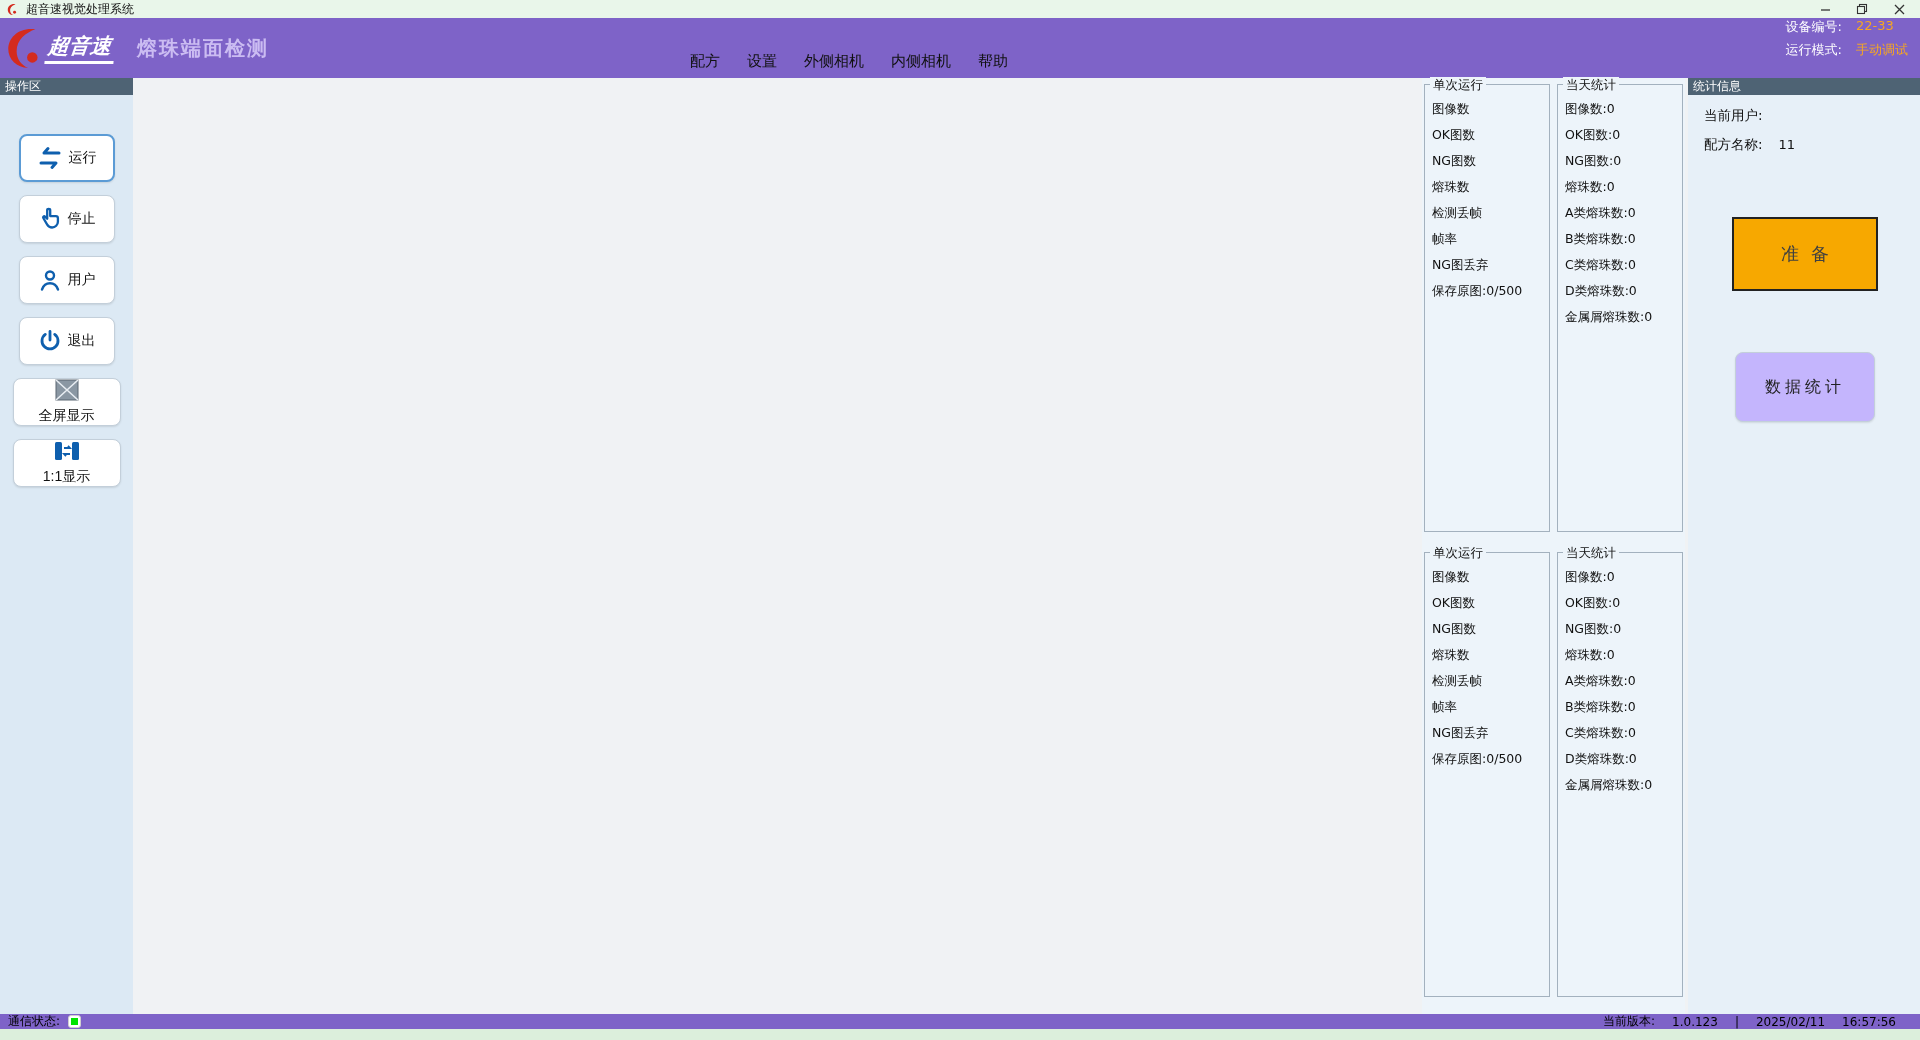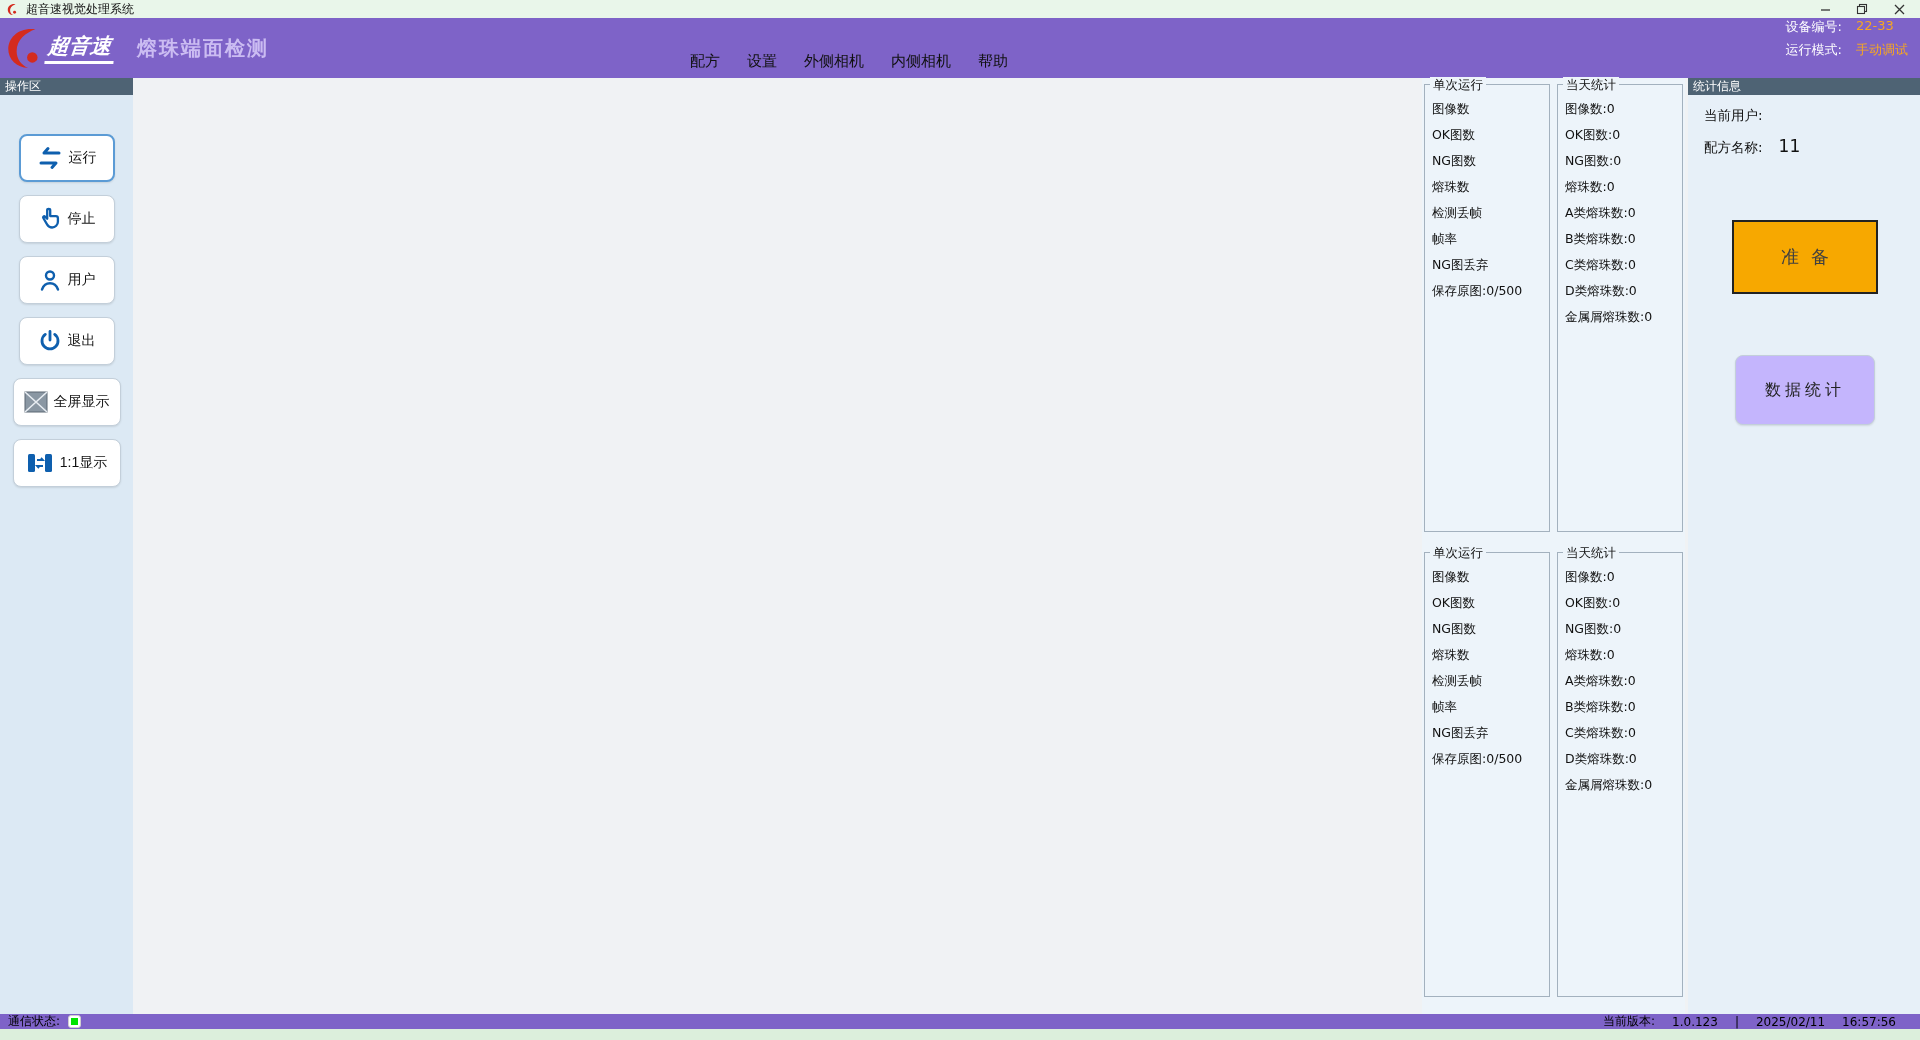--- a/index.html
+++ b/index.html
@@ -34,21 +34,21 @@
 
   
   .sidebar { width:133px; height:100%; background:#DCE9F4; flex:none; }
   .sidebar-header { height:17px; background:#4E6374; color:#fff; font-size:12px; line-height:17px;
                     padding-left:5px; }
   .side-buttons { display:flex; flex-direction:column; align-items:center; gap:13px; margin-top:39px; }
   .side-btn { width:96px; height:48px; background:#fff; border:1px solid #C3CFDA; border-radius:8px;
               display:flex; align-items:center; justify-content:center; gap:6px; font-size:14px;
               color:#111; box-shadow:0 1px 2px rgba(0,0,0,.10); cursor:default; }
   .side-btn.active { border:2px solid #5B9BD5; }
-  .side-btn.wide { width:108px; }
+  .side-btn.wide { width:108px;flex-direction:column; }
   .side-btn svg { flex:none; }
 
   
   .image-area { width:1284px; margin-left:2px; flex:none; display:flex; flex-direction:row; gap:3px; }
   .camera-panel { position:relative; background:#000; overflow:hidden; }
   .camera-panel.top { height:462px; }
   .camera-panel.bottom { height:459px; }
   .band { position:absolute; left:0; right:0;
           background:linear-gradient(180deg,#3E4650 0%,#2F3640 30%,#2A303A 62%,#363D48 100%); }
   .camera-panel.top .band { top:151px; height:157px; }
@@ -65,21 +65,21 @@
               font-size:12.5px; color:#111; }
   .gb-rows { list-style:none; padding:16px 0 0 7px; }
   .gb-rows li { font-size:12.5px; height:21px; margin-bottom:5px; color:#111; white-space:nowrap; }
 
   
   .info-panel { width:232px; margin-left:3px; flex:none; background:#E7F0F8; }
   .info-header { height:17px; background:#4E6374; color:#fff; font-size:12px; line-height:17px;
                  padding-left:5px; }
   .info-body { padding:12px 14px 0 16px; font-size:13.5px; color:#111; }
   .info-line { margin-bottom:11px; }
-  .info-line .val { margin-left:16px; font-size:17px;margin-top:45px; }
+  .info-line .val { margin-left:16px; font-size:13px;margin-top:45px; }
   .ready-btn { display:block; width:146px; height:74px; margin:63px auto 0; background:#F7A800;
                border:2px solid #222; font-size:18px; color:#404040; letter-spacing:12px; padding-left:12px;
                font-family:inherit; cursor:default; }
   .data-btn { display:block; width:140px; height:70px; margin:61px auto 0; background:#c4b5fd;
               border:1px solid #C3CFDA; border-radius:8px; font-size:16px; color:#222;
               letter-spacing:4px; box-shadow:0 1px 2px rgba(0,0,0,.10); font-family:inherit; cursor:default; }
 
   
   .statusbar { position:absolute; top:1014px; left:0; width:100%; height:15px; background:#7E63C8;
                display:flex; align-items:center; font-size:12px; color:#000000; }

